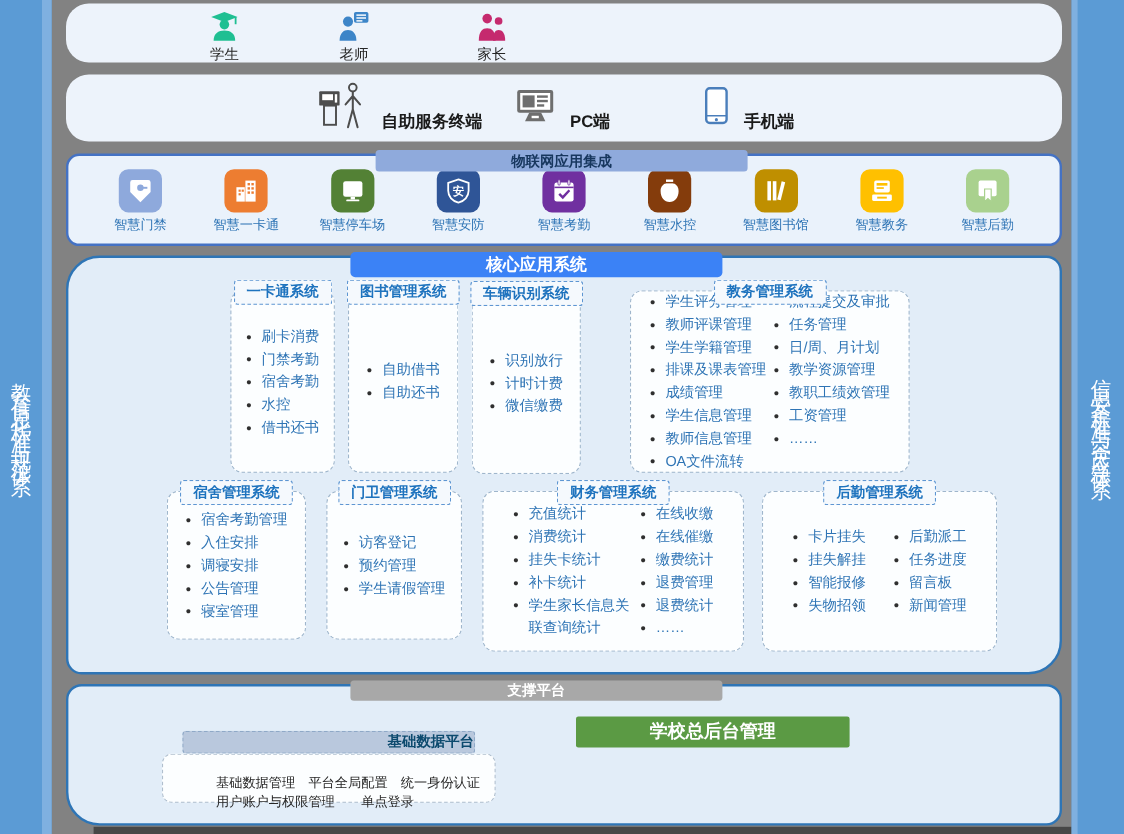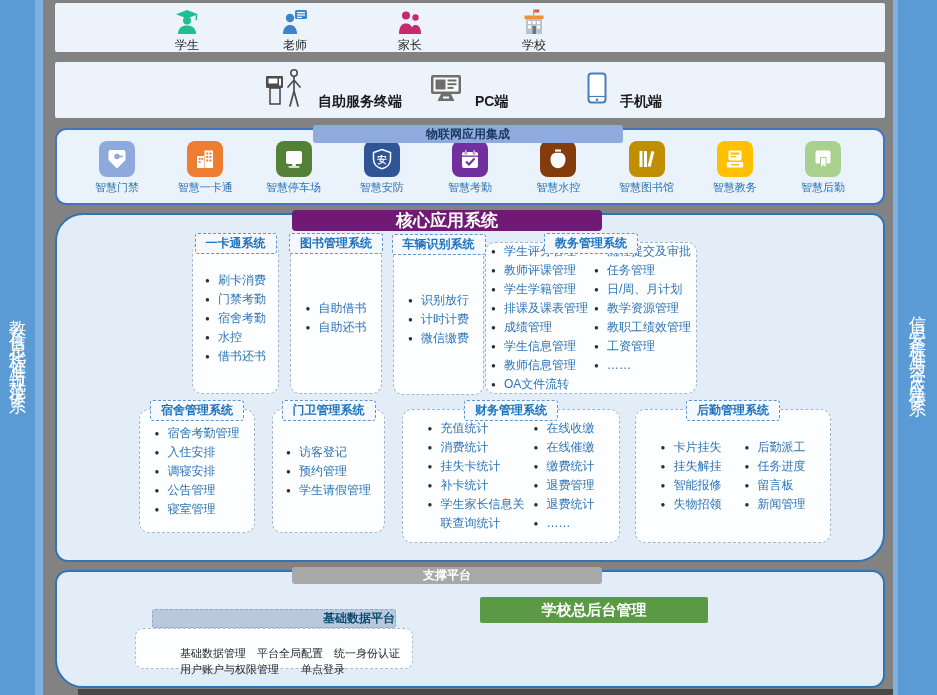--- a/index.html
+++ b/index.html
@@ -14,34 +14,34 @@
     display:flex;align-items:center;justify-content:center;
   }
   .side-left{left:0;width:35px;border-right:8px solid #7fb0e0;}
   .side-right{right:0;width:39px;border-left:5px solid #7fb0e0;}
   .side .vtext{
     writing-mode:vertical-rl;text-orientation:upright;
     color:#fff;font-size:17px;letter-spacing:7px;font-weight:500;
   }
   
   .band{position:absolute;left:55px;width:830px;box-sizing:border-box;}
-  .box-plain{background:#edf3fb;border-radius:2px;padding-left:39px;}
+  .box-plain{background:#edf3fb;border-radius:19px;padding-left:39px;}
   .users-box{top:3px;height:49px;}
   .terms-box{top:62px;height:56px;}
   .iot-box{top:128px;height:77px;background:#eaf2fb;border:2px solid #4472c4;border-radius:11px;}
   .core-box{top:213px;height:349px;background:#e2edf8;border:2px solid #2e75b6;border-radius:28px 13px 28px 13px;}
   .support-box{top:570px;height:118px;background:#e2edf8;border:2px solid #2e75b6;border-radius:13px 13px 13px 28px;}
   .bottom-strip{position:absolute;left:78px;right:44px;bottom:0;height:6px;background:#474747;}
   
   .tab{
     position:absolute;left:235px;width:310px;text-align:center;
     font-weight:bold;border-radius:3px;z-index:3;
   }
   .tab-iot{top:-5px;height:18px;line-height:18px;background:#8faadc;color:#17375e;font-size:12px;margin-left:21px;}
-  .tab-core{top:-5px;height:21px;line-height:21px;background:#701a75;color:#fff;font-size:17px;border-radius:4px;}
+  .tab-core{top:-5px;height:21px;line-height:21px;background:#3b82f6;color:#fff;font-size:14px;border-radius:4px;}
   .tab-sup{top:-5px;height:17px;line-height:17px;background:#a8a8a8;color:#fff;font-size:12px;}
   
   .user-item{position:absolute;top:5px;width:58px;text-align:center;}
   .user-item .uicon{height:27px;display:flex;align-items:flex-end;justify-content:center;}
   .user-item .ulabel{font-size:12px;color:#262626;margin-top:2px;}
   
   .term-item{position:absolute;top:0;height:56px;display:flex;align-items:center;gap:13px;}
   .term-label{font-size:14px;font-weight:bold;color:#1a1a1a;margin-top:24px;}
   
   .iot-items{position:absolute;left:28px;right:28px;top:11px;display:flex;justify-content:space-between;}
@@ -128,37 +128,20 @@
   <div class="user-item" style="left:326px">
     <div class="uicon" style="color: rgb(197, 42, 110);">
       <svg width="26" height="26" viewBox="0 0 26 26">
         <circle cx="9" cy="6.5" r="4" fill="currentColor"></circle>
         <path d="M2,25 C2,17 5,14.5 9,14.5 C13,14.5 16,17 16,25 Z" fill="currentColor"></path>
         <circle cx="18.5" cy="8.5" r="3.2" fill="currentColor"></circle>
         <path d="M13.8,25 C13.8,18.5 15.8,16 18.5,16 C21.5,16 24,18.5 24,25 Z" fill="currentColor"></path>
       </svg>
     </div>
     <div class="ulabel">家长</div>
-  </div>
-  <div class="user-item" style="left:450px">
-    <div class="uicon" style="color: rgb(240, 145, 58);">
-      <svg width="26" height="26" viewBox="0 0 26 26">
-        <rect x="12.2" y="0.5" width="1" height="6" fill="#8a8f96"></rect>
-        <rect x="13.2" y="0.5" width="5" height="3" fill="#e8543f"></rect>
-        <rect x="3.5" y="6.5" width="19" height="3.5" fill="currentColor"></rect>
-        <rect x="5" y="10" width="16" height="15" fill="#b9c3cd"></rect>
-        <rect x="7" y="12" width="3" height="3" fill="#fff"></rect>
-        <rect x="11.5" y="12" width="3" height="3" fill="#fff"></rect>
-        <rect x="16" y="12" width="3" height="3" fill="#fff"></rect>
-        <rect x="7" y="16.5" width="3" height="3" fill="#fff"></rect>
-        <rect x="16" y="16.5" width="3" height="3" fill="#fff"></rect>
-        <rect x="11.5" y="17" width="3.5" height="8" fill="#6d747c"></rect>
-      </svg>
-    </div>
-    <div class="ulabel">学校</div>
   </div>
 </div>
 
 <div class="band box-plain terms-box">
   <div class="term-item" style="left:208px">
     <span>
       <svg width="42" height="44" viewBox="0 0 42 44">
         <rect x="3" y="10" width="17" height="12" rx="1" fill="#4d4d4d"></rect>
         <rect x="5.5" y="12.5" width="9" height="5" fill="#fff"></rect>
         <rect x="16" y="12.5" width="2" height="7" fill="#fff"></rect>
@@ -335,21 +318,21 @@
 
   <div class="sys" style="left:336px;top:28px;width:91px;height:152px">
     <div class="sys-title">车辆识别系统</div>
     <ul>
       <li>识别放行</li>
       <li>计时计费</li>
       <li>微信缴费</li>
     </ul>
   </div>
 
-  <div class="sys" style="left:428px;top:27px;width:212px;height:152px">
+  <div class="sys" style="left:468px;top:27px;width:233px;height:152px">
     <div class="sys-title">教务管理系统</div>
     <div class="cols">
       <ul>
         <li>学生评分管理</li>
         <li>教师评课管理</li>
         <li>学生学籍管理</li>
         <li>排课及课表管理</li>
         <li>成绩管理</li>
         <li>学生信息管理</li>
         <li>教师信息管理</li>

